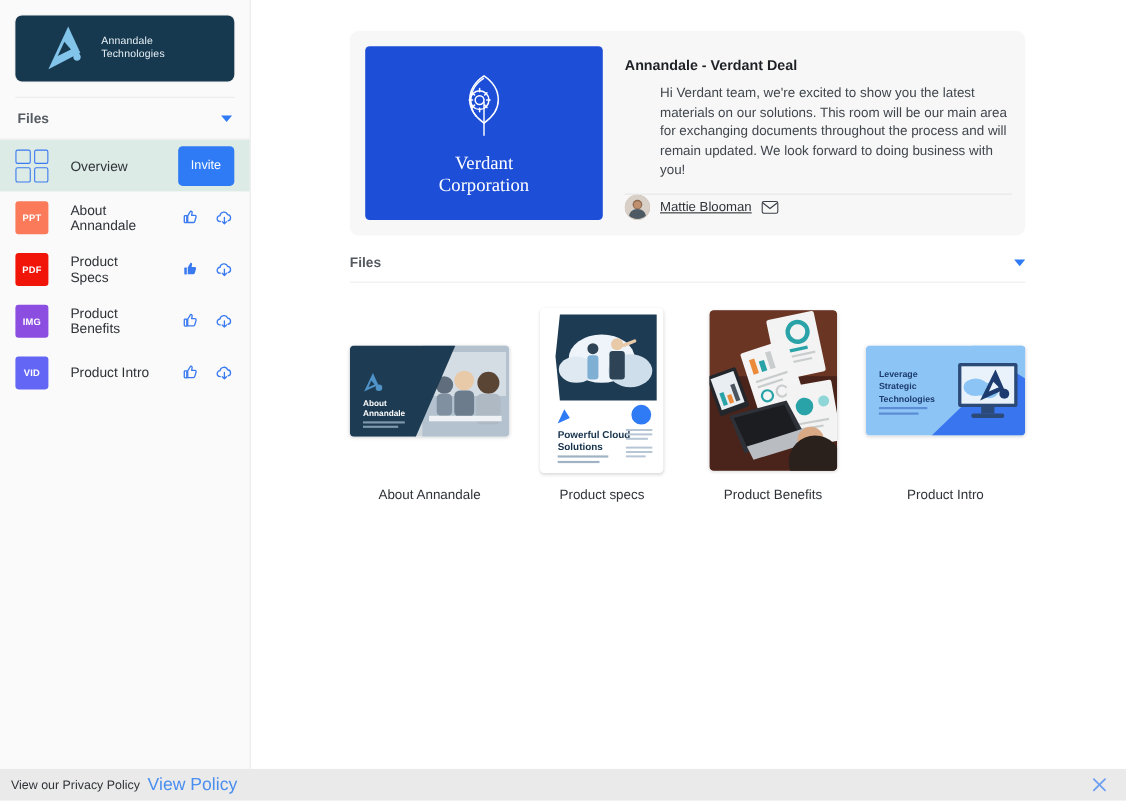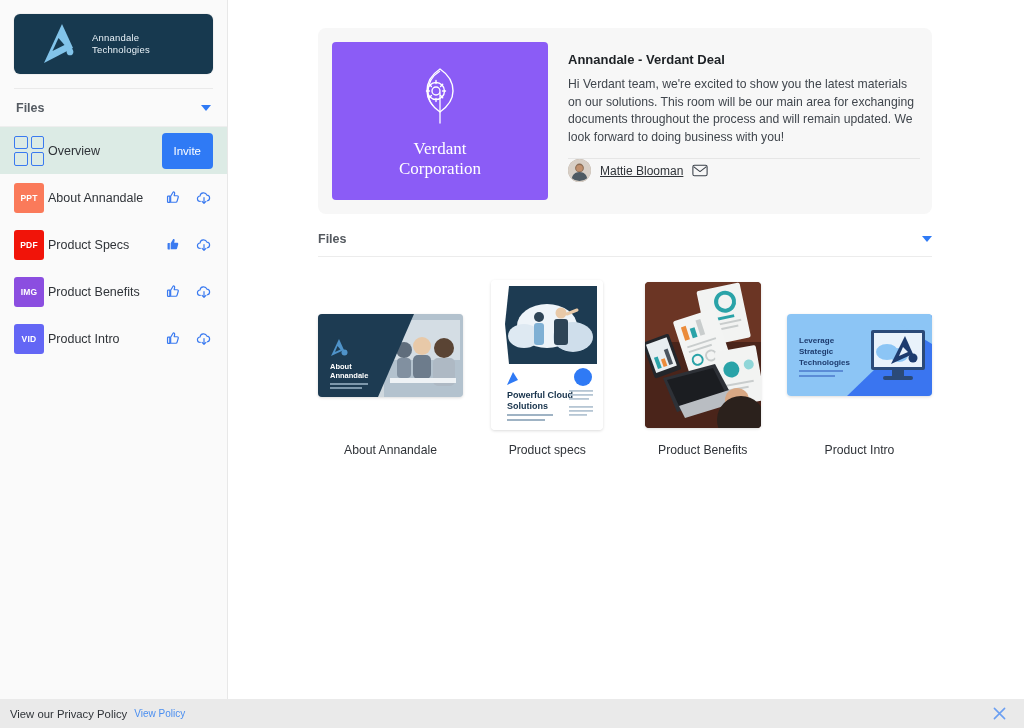--- a/index.html
+++ b/index.html
@@ -39,21 +39,21 @@
     border-bottom: 1px solid #eeeeee;
   }
   .files-head-label { font-size: 12.5px; color:#555b62; font-weight:600; }
   .tri-down {
     width:0;height:0;border-left:5px solid transparent;
     border-right:5px solid transparent;border-top:6px solid #2f7af5;
   }
 
   .file-row {
     height: 47px; display:flex; align-items:center;
-    padding: 0 14px; gap: 4px;
+    padding: 0 14px; gap: 20px;
   }
   .file-row.active { background: #dcebe5; }
   .badge {
     width: 30px; height: 30px; border-radius:3px; flex:none;
     color:#fff; font-size:8.5px; font-weight:700;
     display:flex; align-items:center; justify-content:center;
     letter-spacing:.2px;
   }
   .grid-icon { width:30px;height:30px;flex:none;display:grid;
     grid-template-columns:1fr 1fr;grid-template-rows:1fr 1fr;gap:3px; }
@@ -78,33 +78,34 @@
     position:absolute; left:228px; top:0;
     width: 796px; height: 699px; background:#fff; overflow:hidden;
   }
   .hero {
     margin: 28px 92px 0 90px;
     background:#f7f7f7; border-radius:8px;
     padding: 14px; display:flex; gap: 20px;
   }
   .hero-logo {
     width: 216px; height: 158px; flex:none;
-    background:#8b5cf6; border-radius:4px;
+    background:#1d4ed8; border-radius:4px;
     display:flex; flex-direction:column;
     align-items:center; justify-content:center; gap:10px;
   }
   .hero-logo-name {
     color:#fff; font-family:"Liberation Serif", serif;
     font-size:17px; line-height:20px; text-align:center;
   }
   .hero-body { padding-top: 10px; padding-right: 6px; }
   .hero-title { font-size:13px; font-weight:700; color:#1d2125; }
   .hero-desc {
     margin-top:9px; font-size:12.2px; line-height:17.5px; color:#40464d;
     max-width: 360px;
+    margin-left: 32px;
   }
   .hero-sep { margin-top:12px; border-top:1px solid #e6e6e6; width:352px; }
   .owner { display:flex; align-items:center; gap:9px; }
   .avatar {
     width:23px;height:23px;border-radius:50%;flex:none;overflow:hidden;
     background:#b9aca0;
   }
   .owner-name {
     font-size:12px; color:#2f3338; text-decoration:underline; cursor:pointer;
   }
@@ -123,21 +124,21 @@
     box-shadow:0 1px 3px rgba(0,0,0,.14); }
   .thumb-label { margin-top: 12px; font-size:12.2px; color:#2f3338; text-align:center; }
 
   
   .privacy-bar {
     position:absolute; left:0; bottom:0; width:1024px; height:29px;
     background:#eaeaea; display:flex; align-items:center;
     padding: 0 10px; gap: 7px;
   }
   .privacy-text { font-size:11.3px; color:#2f3338; }
-  .privacy-link { font-size:10px; color:#4a8ef0; cursor:pointer; }
+  .privacy-link { font-size:16px; color:#4a8ef0; cursor:pointer; }
   .privacy-close { margin-left:auto; margin-right:8px; cursor:pointer; line-height:0; }
 </style>
 </head>
 <body>
 
 <div class="app">
 
   <aside class="sidebar">
 
     <div class="logo-wrap">

